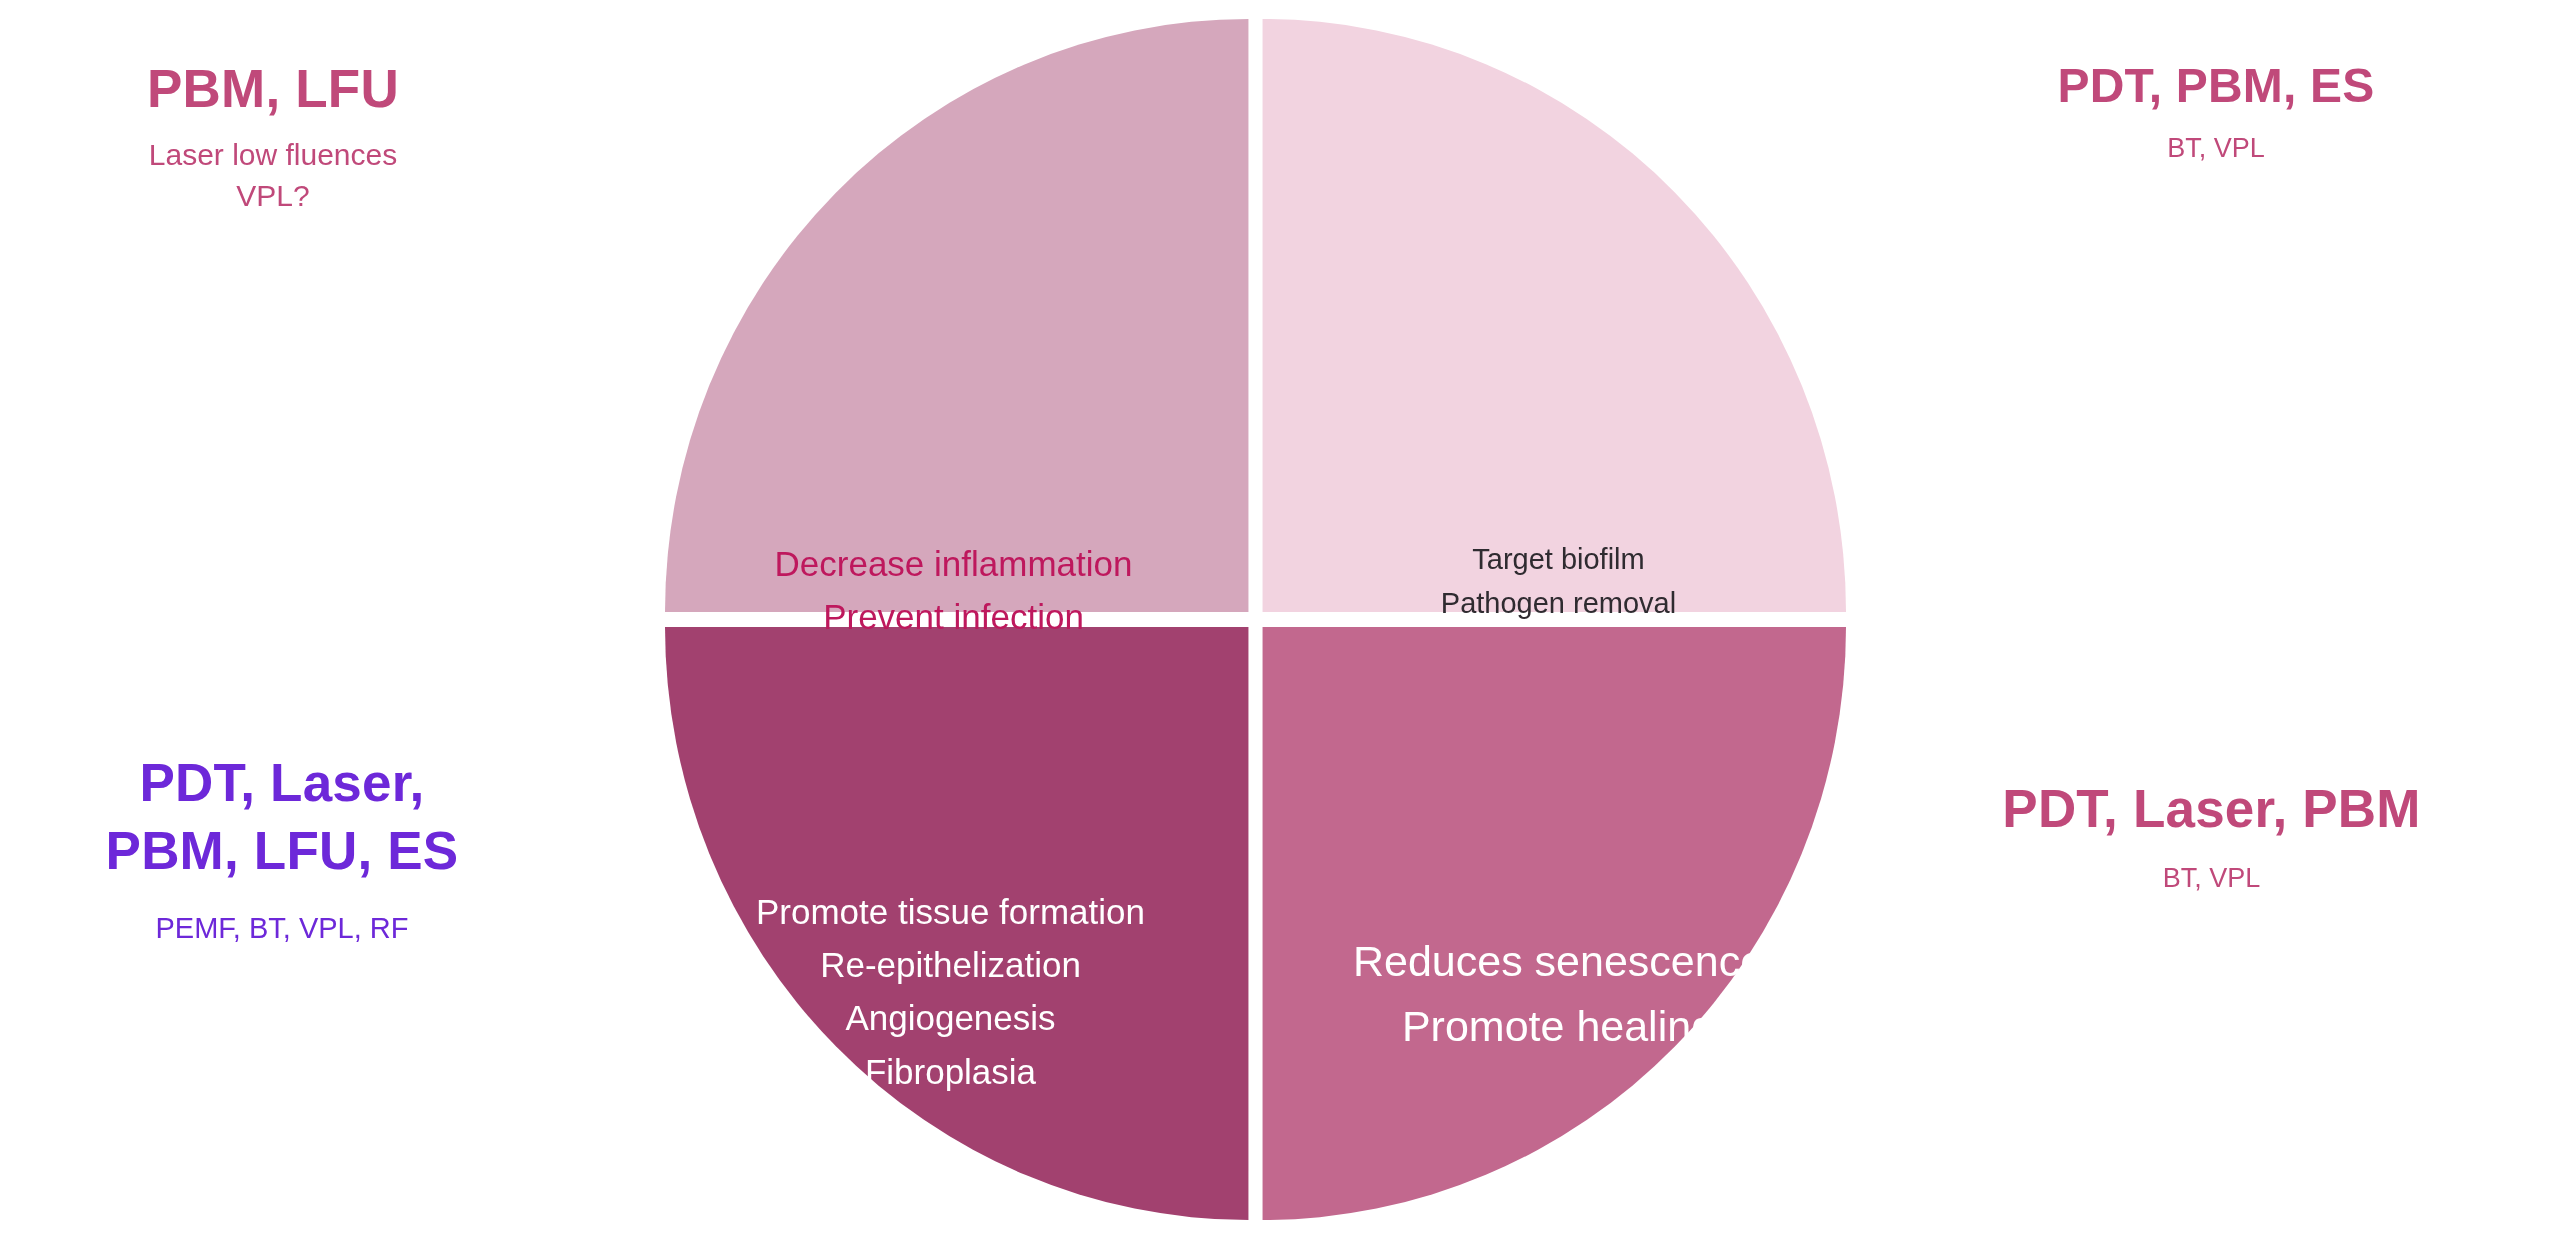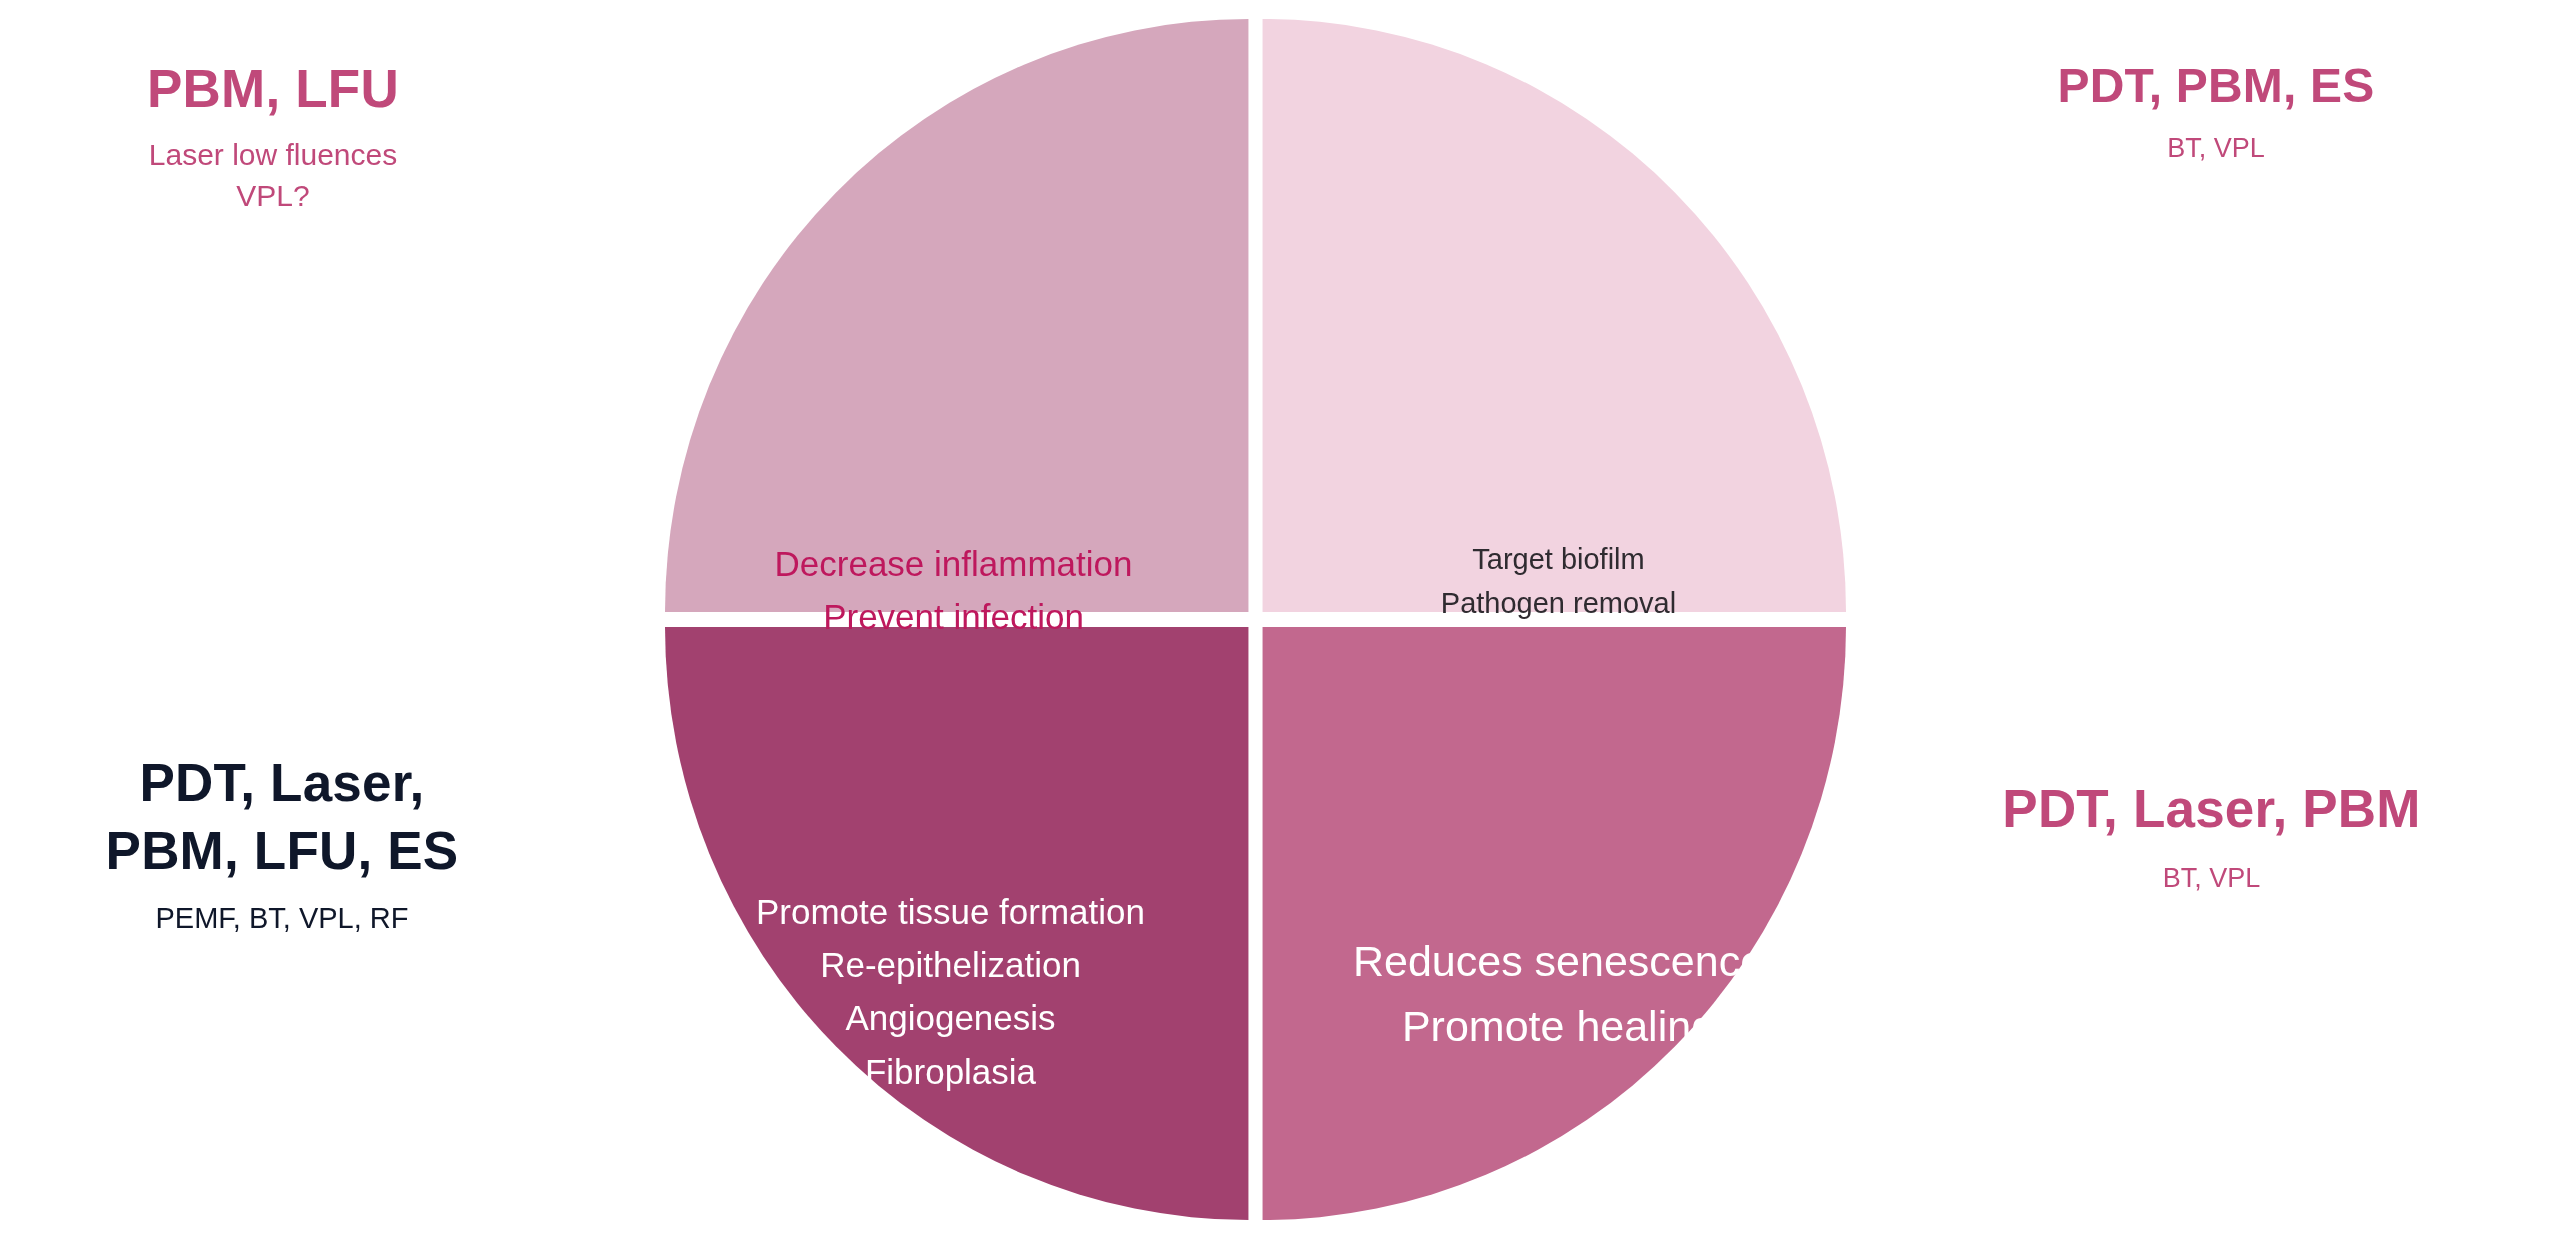--- a/index.html
+++ b/index.html
@@ -88,21 +88,21 @@
   #callout-top-right {
     left: 1859px; top: 55px; width: 714px;
   }
   #callout-top-right .primary   { font-size: 48px; }
   #callout-top-right .secondary { font-size: 27px; margin-top: 14px; }
 
   #callout-bottom-left {
     left: 0px; top: 749px; width: 564px;
   }
   #callout-bottom-left .primary   { font-size: 53px; }
-  #callout-bottom-left .secondary { font-size: 29px; margin-top: 14px; }
+  #callout-bottom-left .secondary { font-size: 29px; margin-top: 24px; }
 
   #callout-bottom-right {
     left: 1847px; top: 775px; width: 729px;
   }
   #callout-bottom-right .primary   { font-size: 53px; }
   #callout-bottom-right .secondary { font-size: 27px; margin-top: 17.6px; }
 </style>
 </head>
 <body>
 
@@ -151,21 +151,21 @@
     </div>
   </div>
 
   <div class="callout" id="callout-top-right" style="color: rgb(192, 73, 122);">
     <div class="primary">PDT, PBM, ES</div>
     <div class="secondary">
       <div>BT, VPL</div>
     </div>
   </div>
 
-  <div class="callout" id="callout-bottom-left" style="color: #0f172a;">
+  <div class="callout" id="callout-bottom-left" style="color: #6d28d9;">
     <div class="primary">
       <div>PDT, Laser,</div>
       <div>PBM, LFU, ES</div>
     </div>
     <div class="secondary">
       <div>PEMF, BT, VPL, RF</div>
     </div>
   </div>
 
   <div class="callout" id="callout-bottom-right" style="color: rgb(192, 73, 122);">

